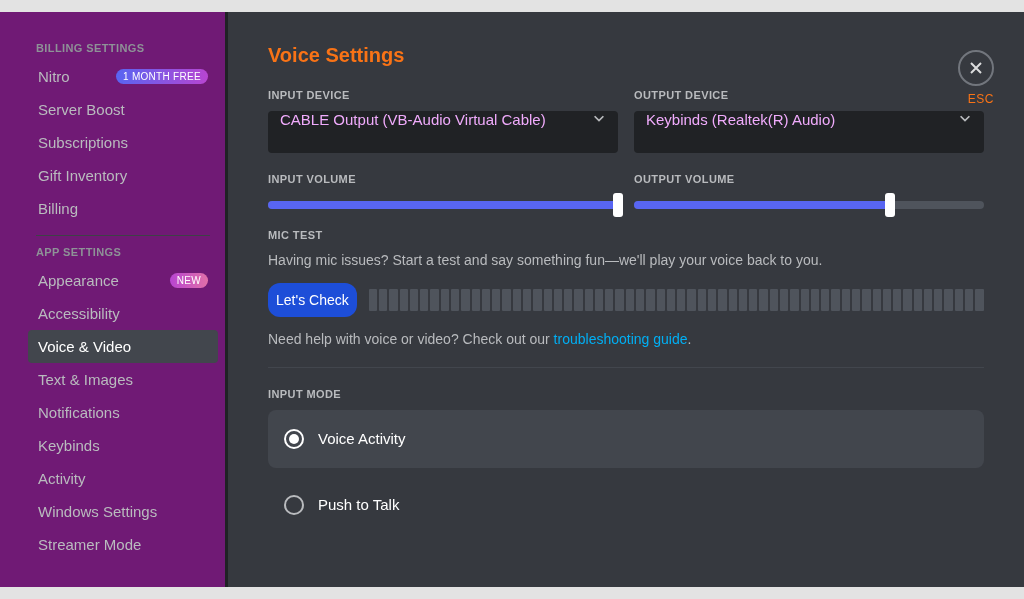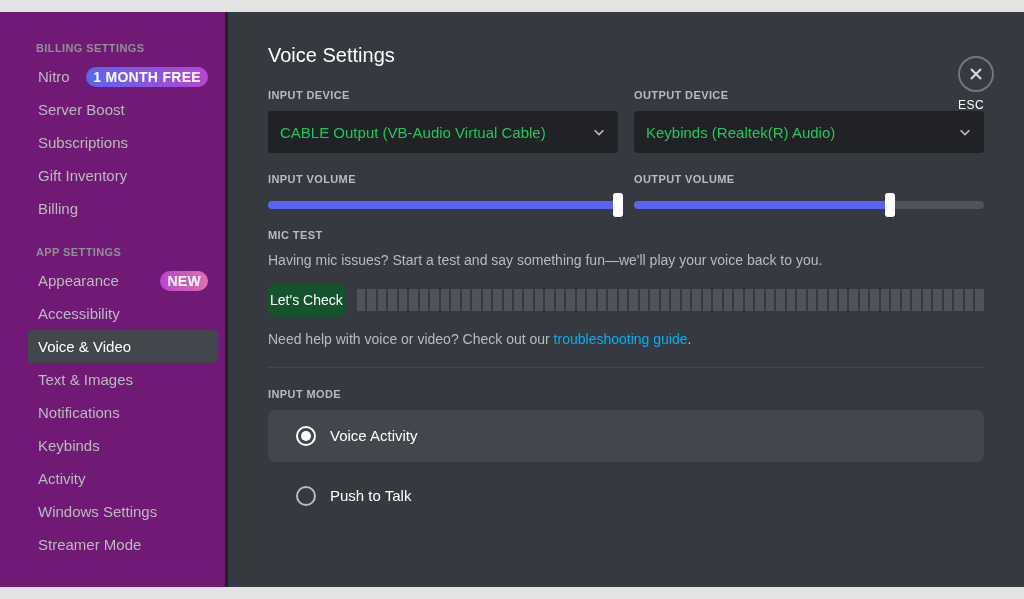--- a/index.html
+++ b/index.html
@@ -3,50 +3,50 @@
 <meta charset="utf-8">
 <style>
   *{box-sizing:border-box;margin:0;padding:0;font-family:Arial,Helvetica,sans-serif}
   body{background:#e3e3e3;width:1024px;height:599px;overflow:hidden;padding:12px 0}
   .app{display:flex;height:575px;background:#2f3136}
   .sidebar{width:228px;background:#701a75;padding:20px 10px 0 28px;overflow:hidden;position:relative}
   .sidebar::after{content:"";position:absolute;right:0;top:0;bottom:0;width:3px;background:#202225}
   .cat{font-size:11px;font-weight:700;color:#8e9297;letter-spacing:.4px;margin:10px 0 6px 8px}
   .nav-item{display:flex;align-items:center;justify-content:space-between;height:33px;padding:0 10px;border-radius:4px;color:#b9bbbe;font-size:15px;cursor:pointer}
   .nav-item.active{background:#42464d;color:#fff}
-  .badge{font-size:14px;font-weight:700;color:#fff;padding:2px 7px;border-radius:10px;letter-spacing:.3px}
+  .badge{font-size:10px;font-weight:400;color:#fff;padding:2px 7px;border-radius:10px;letter-spacing:.3px}
   .badge-grad{background:linear-gradient(90deg,#5865f2,#b845d1)}
   .badge-pink{background:linear-gradient(90deg,#b845d1,#e070a8)}
   .divider{height:1px;background:#3f4147;margin:10px 8px 4px}
   .main{flex:1;background:#36393f;position:relative;padding:32px 40px 0 40px;overflow:hidden}
-  h1{color:#ffffff;font-size:20px;font-weight:400;margin-bottom:22px}
+  h1{color:#f97316;font-size:20px;font-weight:700;margin-bottom:22px}
   .cols{display:flex;gap:16px;margin-bottom:20px}
   .col{flex:1}
   .label{font-size:11px;font-weight:700;color:#b9bbbe;letter-spacing:.4px;margin-bottom:10px}
-  .select{display:flex;align-items:center;justify-content:space-between;height:42px;background:#202225;border-radius:4px;color:#22c55e;font-size:15px;padding:0 12px;cursor:pointer}
+  .select{display:flex;align-items:flex-start;justify-content:space-between;height:42px;background:#202225;border-radius:4px;color:#f0abfc;font-size:15px;padding:0 12px;cursor:pointer}
   .chev{width:14px;height:14px;display:inline-block}
   .chev svg{stroke:#b9bbbe;fill:none;stroke-width:2}
   .slider{position:relative;height:8px;background:#4f545c;border-radius:4px;margin-top:16px}
   .fill{position:absolute;height:100%;background:#5865f2;border-radius:4px;left:0}
   .thumb{position:absolute;width:10px;height:24px;background:#fff;border-radius:3px;top:-8px;transform:translateX(-50%)}
   .mictest{margin-top:12px}
   .desc{color:#b9bbbe;font-size:14px;margin:8px 0 12px;line-height:1.4}
   .microw{display:flex;align-items:center;gap:12px;margin-bottom:14px}
-  .btn{background:#14532d;color:#fff;border:none;height:34px;padding:0 2px;border-radius:7px;font-size:14px;cursor:pointer}
+  .btn{background:#1d4ed8;color:#fff;border:none;height:34px;padding:0 8px;border-radius:12px;font-size:14px;cursor:pointer}
   .meter{flex:1;display:flex;gap:2px;height:22px}
   .bar{flex:1;background:#4f545c;border-radius:1px}
   .help{color:#b9bbbe;font-size:14px;margin-bottom:20px}
   .help a{color:#00aff4;text-decoration:none}
   .hr{height:1px;background:#42464d;margin:0 0 20px 0}
-  .radio{display:flex;align-items:center;height:52px;background:transparent;border-radius:8px;padding:0 28px;color:#fff;font-size:15px;cursor:pointer;margin-bottom:8px}
+  .radio{display:flex;align-items:center;height:58px;background:transparent;border-radius:8px;padding:0 16px;color:#fff;font-size:15px;cursor:pointer;margin-bottom:8px}
   .radio.sel{background:#42464d}
   .dot{width:20px;height:20px;border:2px solid #b9bbbe;border-radius:50%;margin-right:14px;display:flex;align-items:center;justify-content:center}
   .radio.sel .dot{border-color:#fff}
   .dot-in{width:10px;height:10px;background:#fff;border-radius:50%}
-  .close{position:absolute;top:44px;right:30px;text-align:left;color:#ffffff;cursor:pointer}
+  .close{position:absolute;top:38px;right:30px;text-align:right;color:#f97316;cursor:pointer}
   .close-ring{width:36px;height:36px;border:2px solid #72767d;border-radius:50%;display:flex;align-items:center;justify-content:center;margin-bottom:6px}
   .close-ring svg{stroke:#dcddde;stroke-width:2;fill:none}
   .close-txt{font-size:12px;letter-spacing:.5px}
 </style>
 </head>
 <body>
 
 <div class="app">
   <div class="sidebar">
     <div class="cat">BILLING SETTINGS</div>

